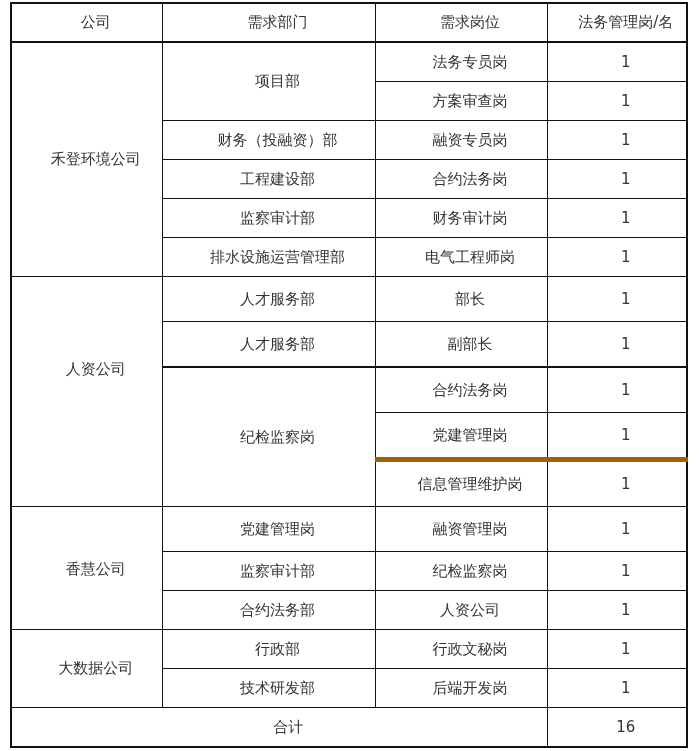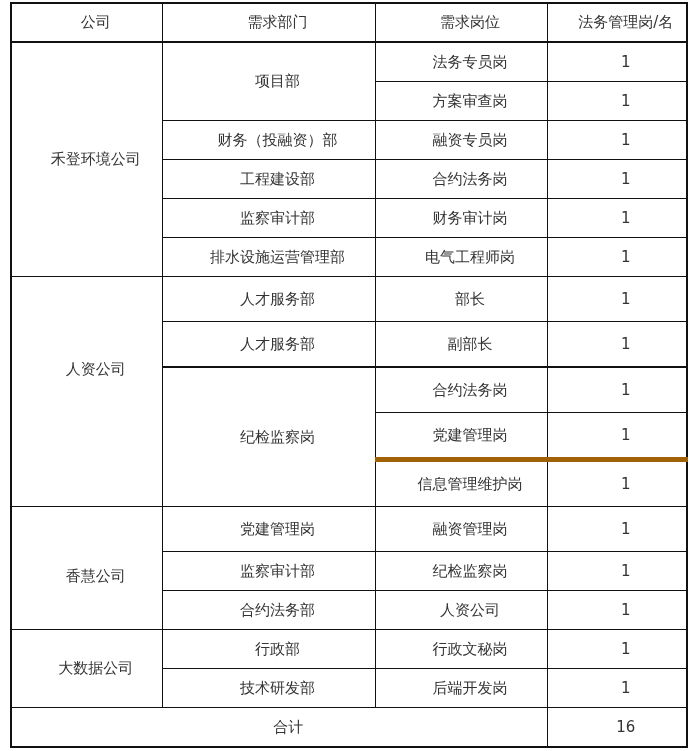--- a/index.html
+++ b/index.html
@@ -45,21 +45,21 @@
     }
     tr.h39 td { height: 38px; }
     tr.h45 td { height: 44px; }
     td.company { vertical-align: middle; }
     .thick-top td.dept-top, .thick-top td.pos, .thick-top td.cnt { border-top: 2px solid #111111; }
     .thick-top-pos td.pos, .thick-top-pos td.cnt { border-top: 5px solid #a16207; }
     td.cnt { padding-left: 11px; }
     tr.total td { height: 38px; }
     .company-label { display: inline-block; }
     .hr-company { position: relative; top: -22px; }
-    .xh-company { position: relative; top: 8px; }
+    .xh-company { position: relative; top: 1px; }
   </style>
 </head>
 <body>
 
 <table class="recruit">
   <colgroup>
     <col class="c1">
       <col class="c2">
       <col class="c3">
       <col class="c4">

